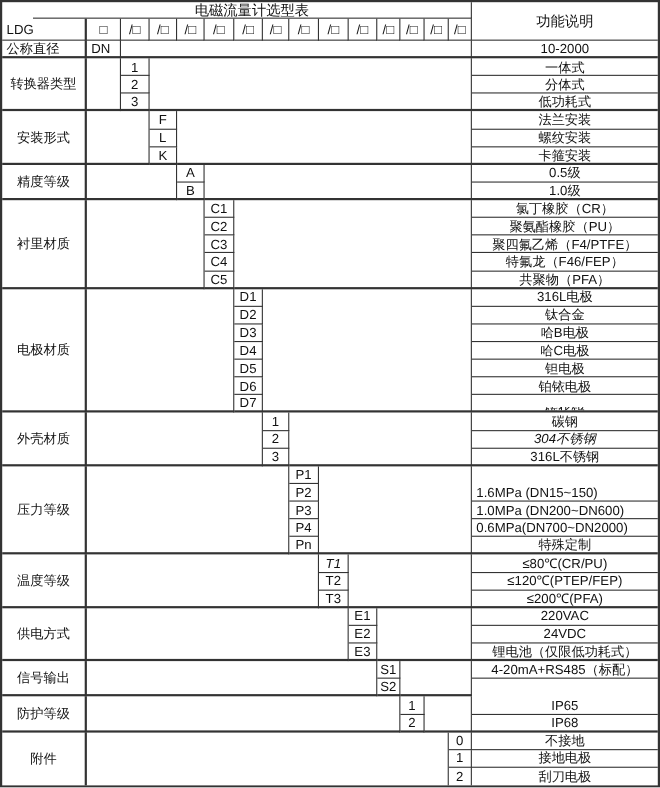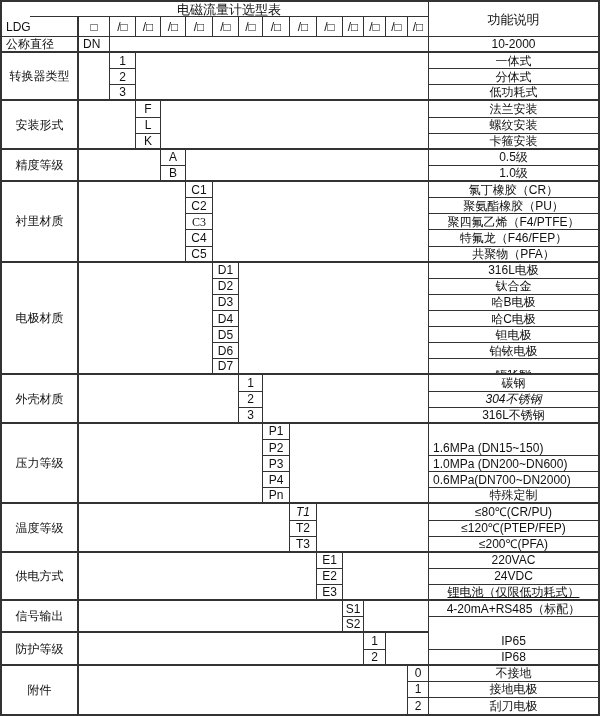--- a/index.html
+++ b/index.html
@@ -82,21 +82,21 @@
     <div class="c nr" style="grid-area: 10 / 16 / 11 / 17;">0.5级</div>
     <div class="c bb2" style="grid-area: 11 / 5 / 12 / 6;">B</div>
     <div class="c nr bb2" style="grid-area: 11 / 16 / 12 / 17;">1.0级</div>
     <div class="c bb2" style="grid-area: 10 / 6 / 12 / 16;"></div>
     <div class="c br2 bb2" style="grid-area: 12 / 1 / 17 / 2;">衬里材质</div>
     <div class="c bb2" style="grid-area: 12 / 2 / 17 / 6;"></div>
     <div class="c" style="grid-area: 12 / 6 / 13 / 7;">C1</div>
     <div class="c nr" style="grid-area: 12 / 16 / 13 / 17;">氯丁橡胶（CR）</div>
     <div class="c" style="grid-area: 13 / 6 / 14 / 7;">C2</div>
     <div class="c nr" style="grid-area: 13 / 16 / 14 / 17;">聚氨酯橡胶（PU）</div>
-    <div class="c" style="grid-area: 14 / 6 / 15 / 7; font-family: Liberation Serif, serif;">C3</div>
+    <div class="c" style="grid-area: 14 / 6 / 15 / 7;">C3</div>
     <div class="c nr" style="grid-area: 14 / 16 / 15 / 17;">聚四氟乙烯（F4/PTFE）</div>
     <div class="c" style="grid-area: 15 / 6 / 16 / 7;">C4</div>
     <div class="c nr" style="grid-area: 15 / 16 / 16 / 17;">特氟龙（F46/FEP）</div>
     <div class="c bb2" style="grid-area: 16 / 6 / 17 / 7;">C5</div>
     <div class="c nr bb2" style="grid-area: 16 / 16 / 17 / 17;">共聚物（PFA）</div>
     <div class="c bb2" style="grid-area: 12 / 7 / 17 / 16;"></div>
     <div class="c br2 bb2" style="grid-area: 17 / 1 / 24 / 2;">电极材质</div>
     <div class="c bb2" style="grid-area: 17 / 2 / 24 / 7;"></div>
     <div class="c" style="grid-area: 17 / 7 / 18 / 8;">D1</div>
     <div class="c nr" style="grid-area: 17 / 16 / 18 / 17;">316L电极</div>
@@ -143,21 +143,21 @@
     <div class="c bb2" style="grid-area: 34 / 10 / 35 / 11;">T3</div>
     <div class="c nr bb2" style="grid-area: 34 / 16 / 35 / 17;">≤200℃(PFA)</div>
     <div class="c bb2" style="grid-area: 32 / 11 / 35 / 16;"></div>
     <div class="c br2 bb2" style="grid-area: 35 / 1 / 38 / 2;">供电方式</div>
     <div class="c bb2" style="grid-area: 35 / 2 / 38 / 11;"></div>
     <div class="c" style="grid-area: 35 / 11 / 36 / 12;">E1</div>
     <div class="c nr" style="grid-area: 35 / 16 / 36 / 17; text-align: right;">220VAC</div>
     <div class="c" style="grid-area: 36 / 11 / 37 / 12;">E2</div>
     <div class="c nr" style="grid-area: 36 / 16 / 37 / 17;">24VDC</div>
     <div class="c bb2" style="grid-area: 37 / 11 / 38 / 12;">E3</div>
-    <div class="c nr bb2" style="grid-area: 37 / 16 / 38 / 17; text-decoration: underline;">锂电池（仅限低功耗式）</div>
+    <div class="c nr bb2" style="grid-area: 37 / 16 / 38 / 17;">锂电池（仅限低功耗式）</div>
     <div class="c bb2" style="grid-area: 35 / 12 / 38 / 16;"></div>
     <div class="c br2 bb2" style="grid-area: 38 / 1 / 40 / 2;">信号输出</div>
     <div class="c bb2" style="grid-area: 38 / 2 / 40 / 12;"></div>
     <div class="c" style="grid-area: 38 / 12 / 39 / 13;">S1</div>
     <div class="c nr" style="grid-area: 38 / 16 / 39 / 17;">4-20mA+RS485（标配）</div>
     <div class="c bb2" style="grid-area: 39 / 12 / 40 / 13;">S2</div>
     <div class="c bb2" style="grid-area: 38 / 13 / 40 / 16;"></div>
     <div class="c br2 bb2" style="grid-area: 40 / 1 / 42 / 2;">防护等级</div>
     <div class="c bb2" style="grid-area: 40 / 2 / 42 / 13;"></div>
     <div class="c" style="grid-area: 40 / 13 / 41 / 14;">1</div>

